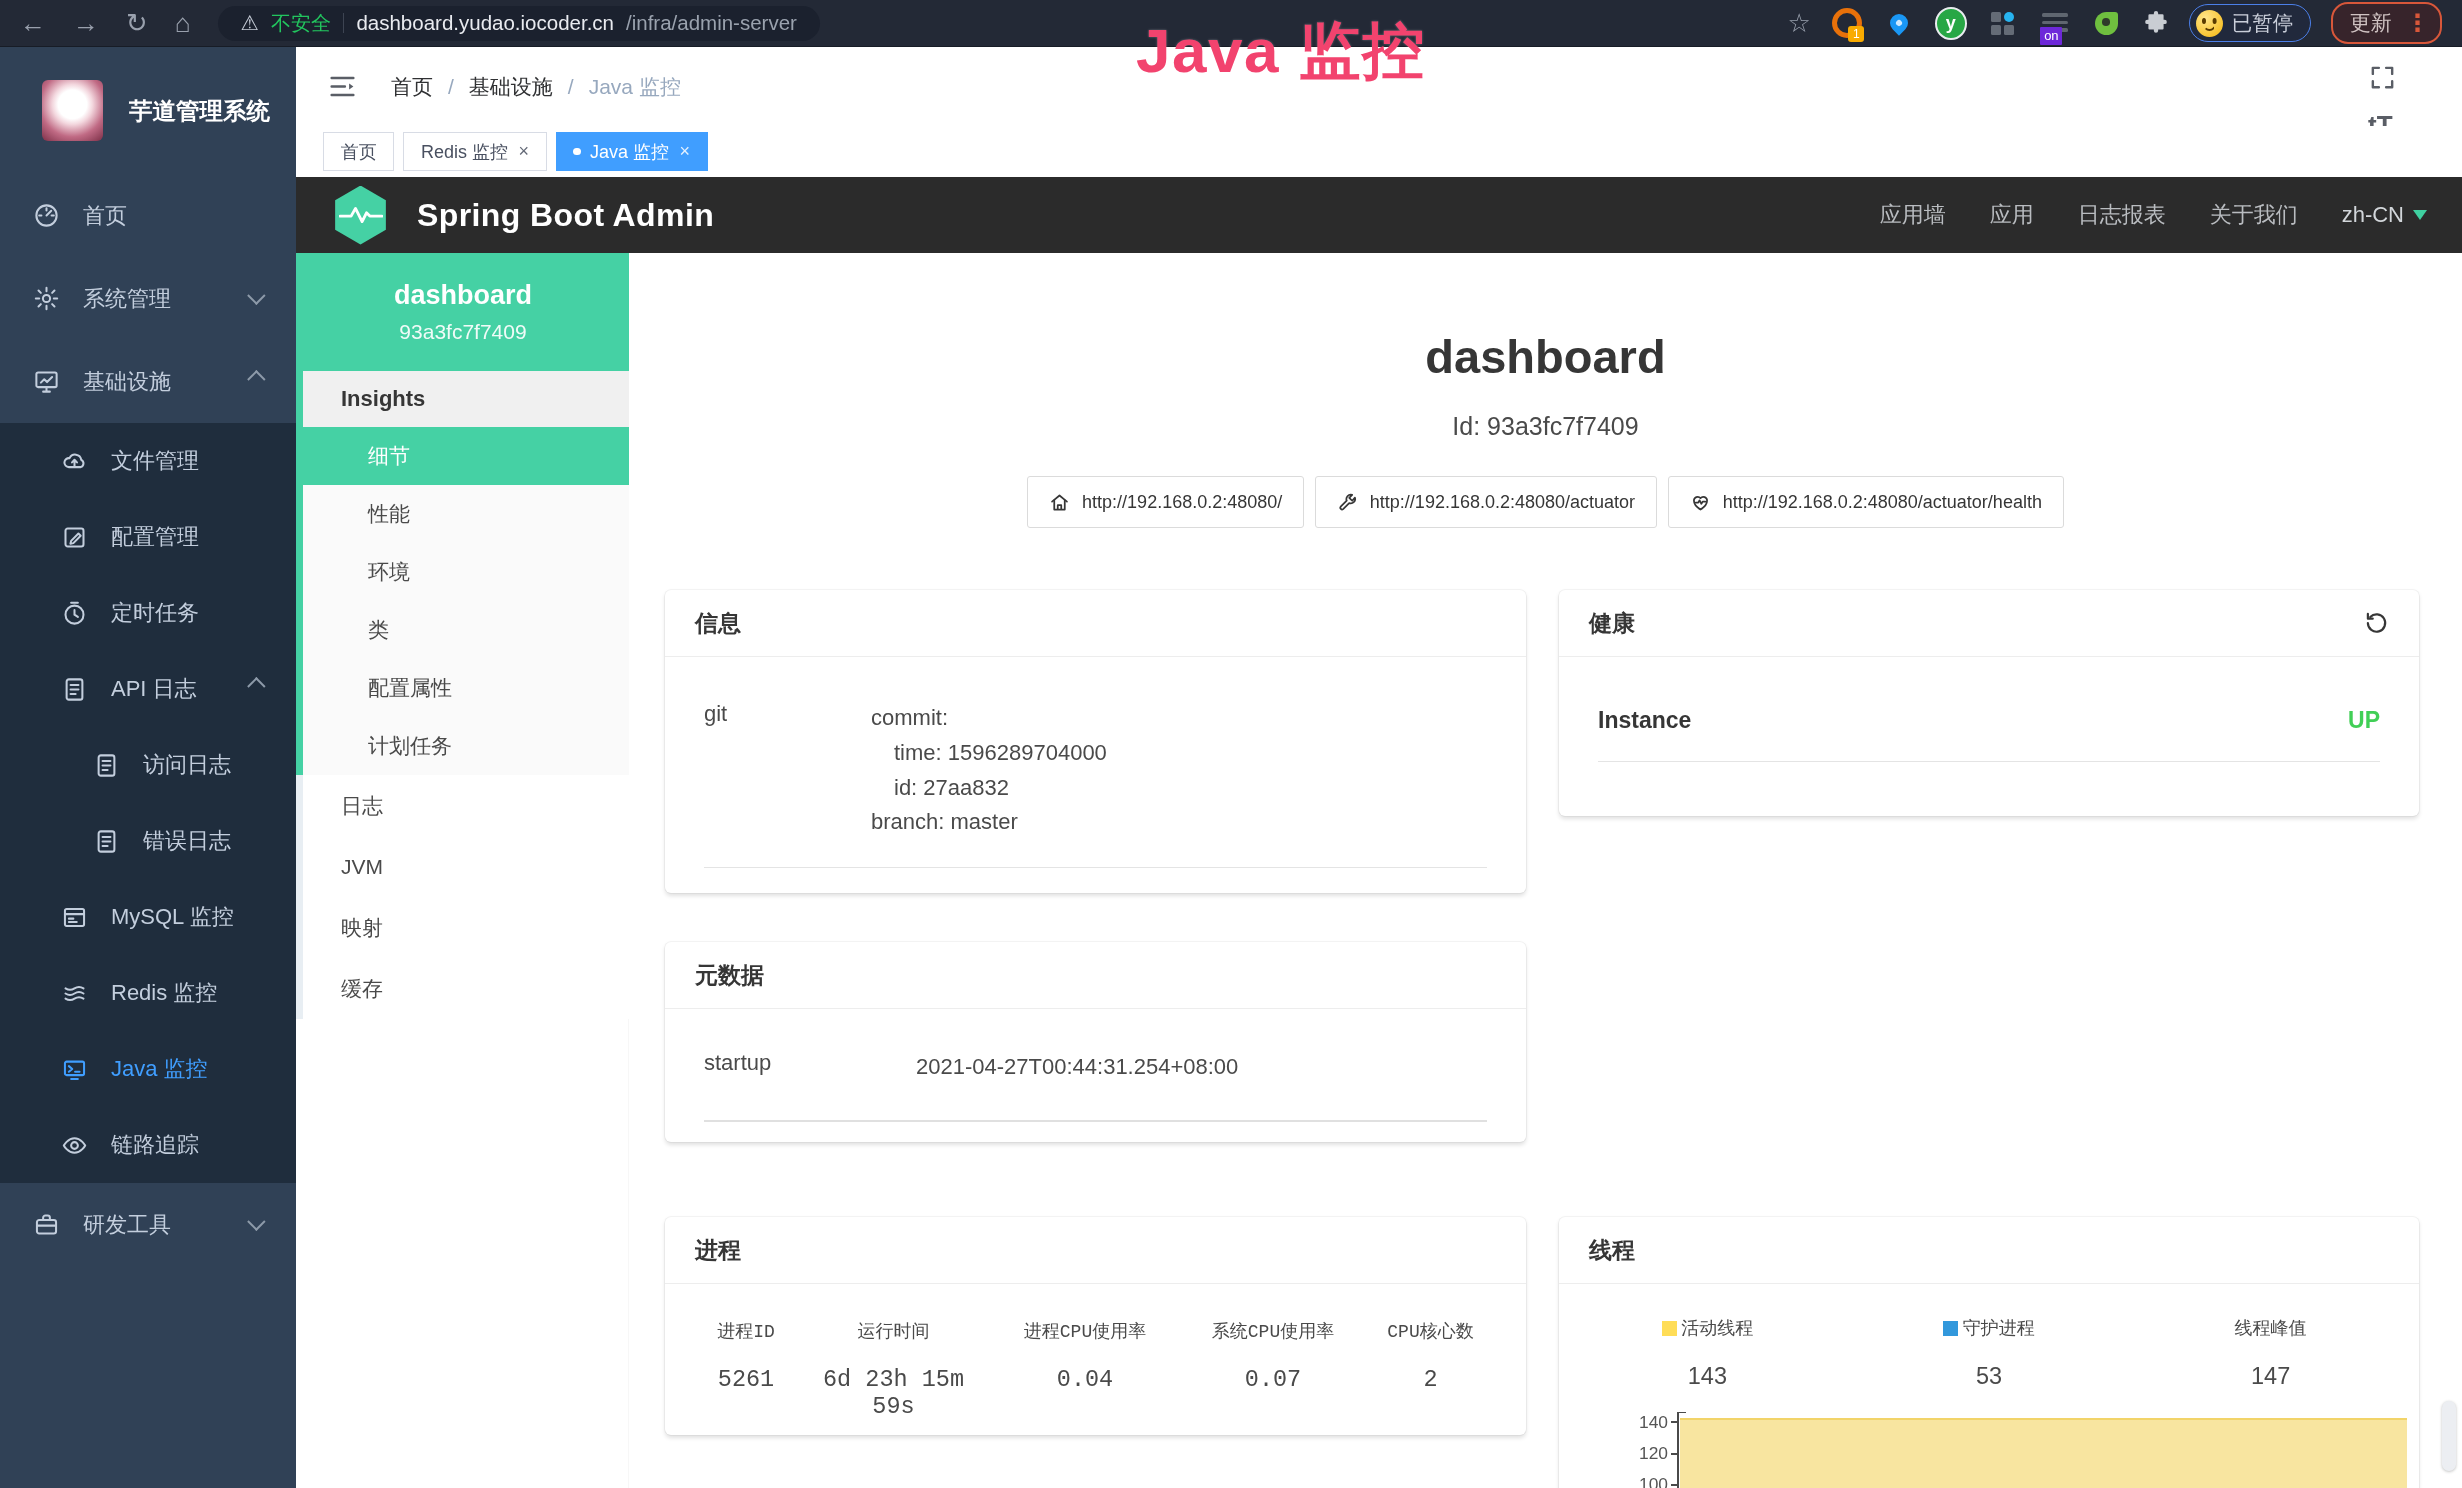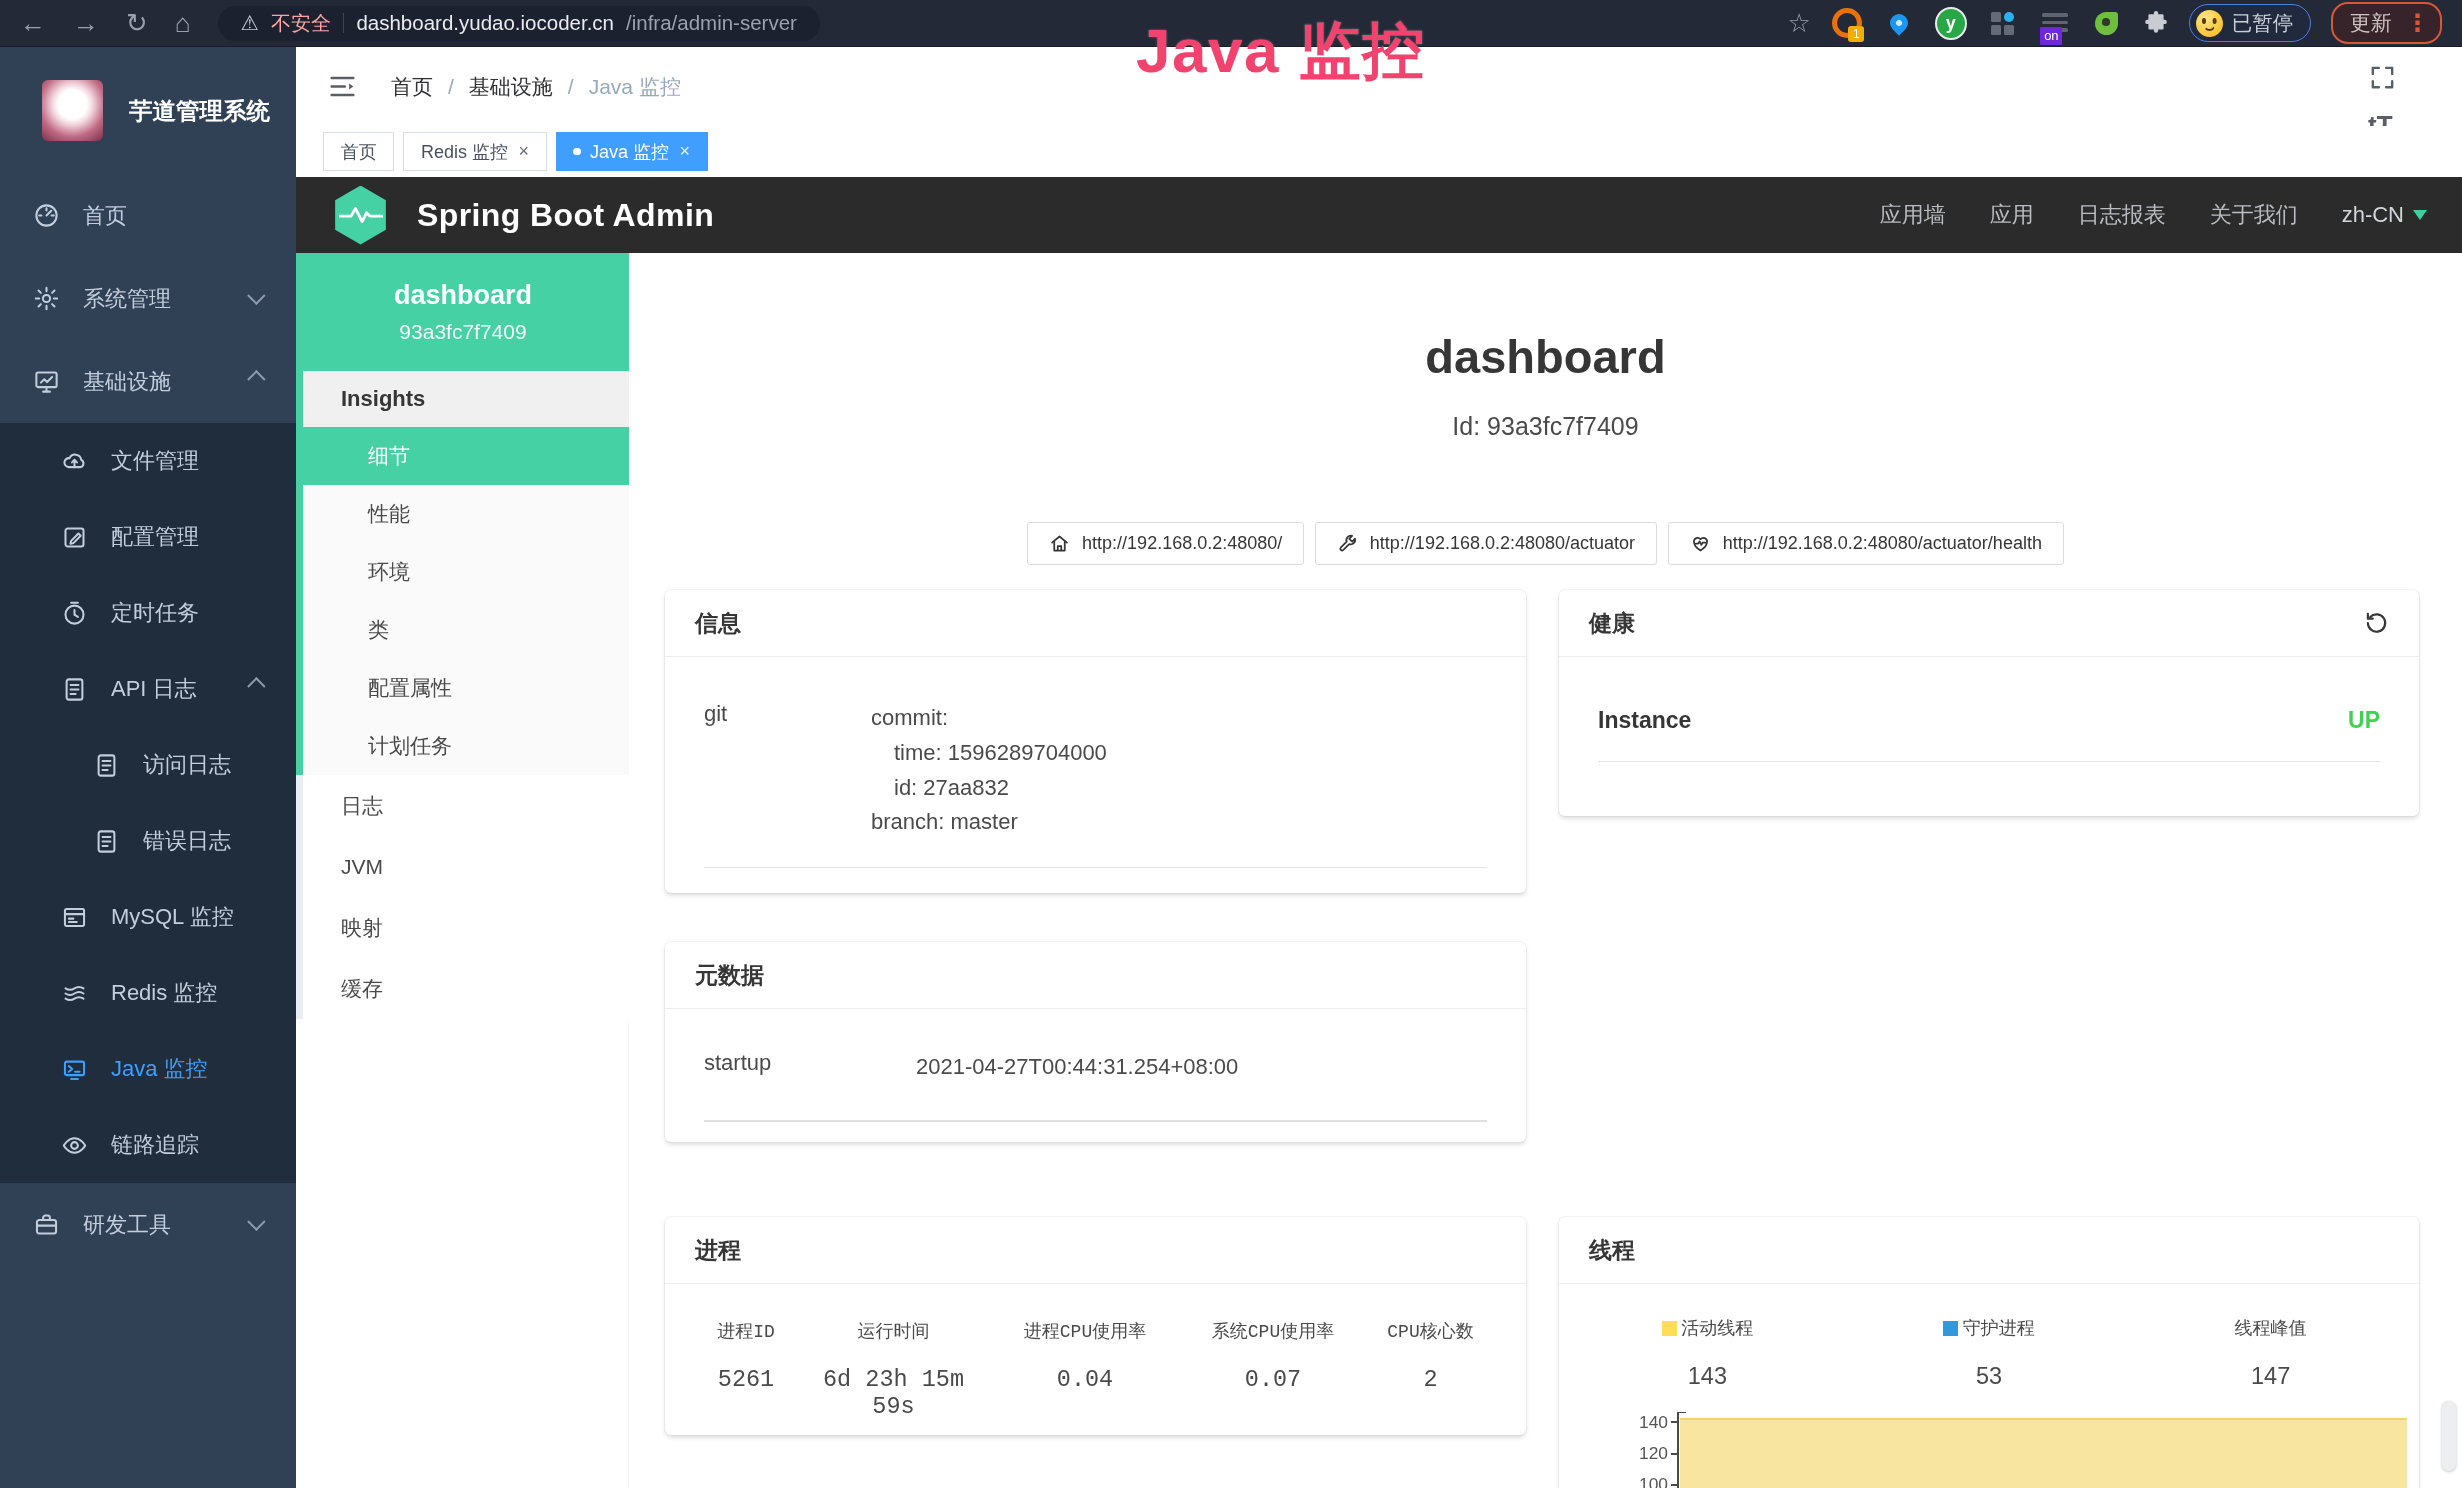--- a/index.html
+++ b/index.html
@@ -6,21 +6,21 @@
   #screen{position:relative;width:2462px;height:1489px;background:#fff;overflow:hidden;
     font-family:"Liberation Sans","DejaVu Sans",sans-serif;-webkit-font-smoothing:antialiased;}
   .ic svg{width:100%;height:100%;display:block;}
 
   
   #chrome{position:absolute;top:0;left:0;right:0;height:47px;background:#232936;display:flex;
     align-items:center;padding:0 20px;gap:27px;z-index:6;border-bottom:0.8px solid #171c26;box-sizing:border-box;}
   .chrome-ic{font-size:26px;color:#99a0ad;line-height:1;}
   #urlbox{display:flex;align-items:center;gap:12px;height:35px;padding:0 23px;border-radius:20px;background:#1b212e;}
   #urlbox .warn{color:#c6ccd7;font-size:20.5px;}
-  #urlbox .sec{color:#fca5a5;font-size:20px;}
+  #urlbox .sec{color:#22c55e;font-size:20px;}
   #urlbox .sep{width:1.5px;height:20px;background:#3d4452;}
   #urlbox .host{color:#e9ebf0;font-size:20.5px;}
   #urlbox .path{color:#9aa2ae;font-size:20.5px;}
   .chrome-right{margin-left:auto;display:flex;align-items:center;gap:20px;}
   .ext{width:32px;height:32px;position:relative;display:flex;align-items:center;justify-content:center;}
   .ext-ring{width:20px;height:20px;border:5.3px solid #e8710a;border-radius:50%;}
   .ext-badge{position:absolute;right:-1.5px;bottom:-3px;background:#f9ab00;color:#fff;font-size:12px;
     border-radius:3px;padding:0.8px 4.6px;line-height:1.2;}
   .ext-pin{width:18px;height:18px;background:#1a97f5;border-radius:50% 50% 50% 0;transform:rotate(-45deg);position:relative;}
   .ext-pin::after{content:"";position:absolute;left:6px;top:6px;width:6px;height:6px;border-radius:50%;background:#cfe9ff;}
@@ -116,22 +116,22 @@
   .grp-item{height:58px;display:flex;align-items:center;padding-left:65px;font-size:21px;color:#4a4a4a;}
   .grp-item.active{background:#45d1a4;color:#fff;}
   .root-list{border-left:7.6px solid #e8eef3;box-sizing:border-box;}
   .root-item{height:61px;display:flex;align-items:center;padding-left:38px;font-size:21px;color:#4a4a4a;background:#fff;}
 
   
   #sbamain{position:absolute;top:253px;left:629px;right:0;bottom:0;background:#fff;}
   .inst-title{position:absolute;top:76px;left:0;right:0;text-align:center;font-size:47px;font-weight:700;color:#363636;}
   .inst-id{position:absolute;top:159px;left:0;right:0;text-align:center;font-size:25px;color:#4a4a4a;}
   .endpoints{position:absolute;top:223px;left:0;right:0;display:flex;justify-content:center;gap:10.6px;}
-  .ep{height:43px;border:0.8px solid #dbdbdb;border-radius:3px;background:#fff;display:flex;align-items:center;
-    gap:12px;padding:0 21px;font-size:18px;color:#363636;box-sizing:border-box;margin-top:46px;}
+  .ep{height:52px;border:0.8px solid #dbdbdb;border-radius:3px;background:#fff;display:flex;align-items:center;
+    gap:12px;padding:0 21px;font-size:18px;color:#363636;box-sizing:border-box;}
   .ep .ic{width:21px;height:21px;color:#363636;flex:none;}
 
   .card{position:absolute;background:#fff;border-radius:6px;
     box-shadow:0 2.3px 4.6px rgba(10,10,10,.12),0 0 0 0.8px rgba(10,10,10,.05);}
   .card-h{height:67px;display:flex;align-items:center;justify-content:space-between;padding:0 30px;
     border-bottom:1.5px solid #ededed;font-size:23px;font-weight:700;color:#363636;box-sizing:border-box;}
   .card-h .hic{width:26px;height:26px;color:#363636;}
   #card-info{left:36px;top:337px;width:861px;height:303px;}
   #card-health{left:930px;top:337px;width:860px;height:226px;}
   #card-meta{left:36px;top:689px;width:861px;height:200px;}

